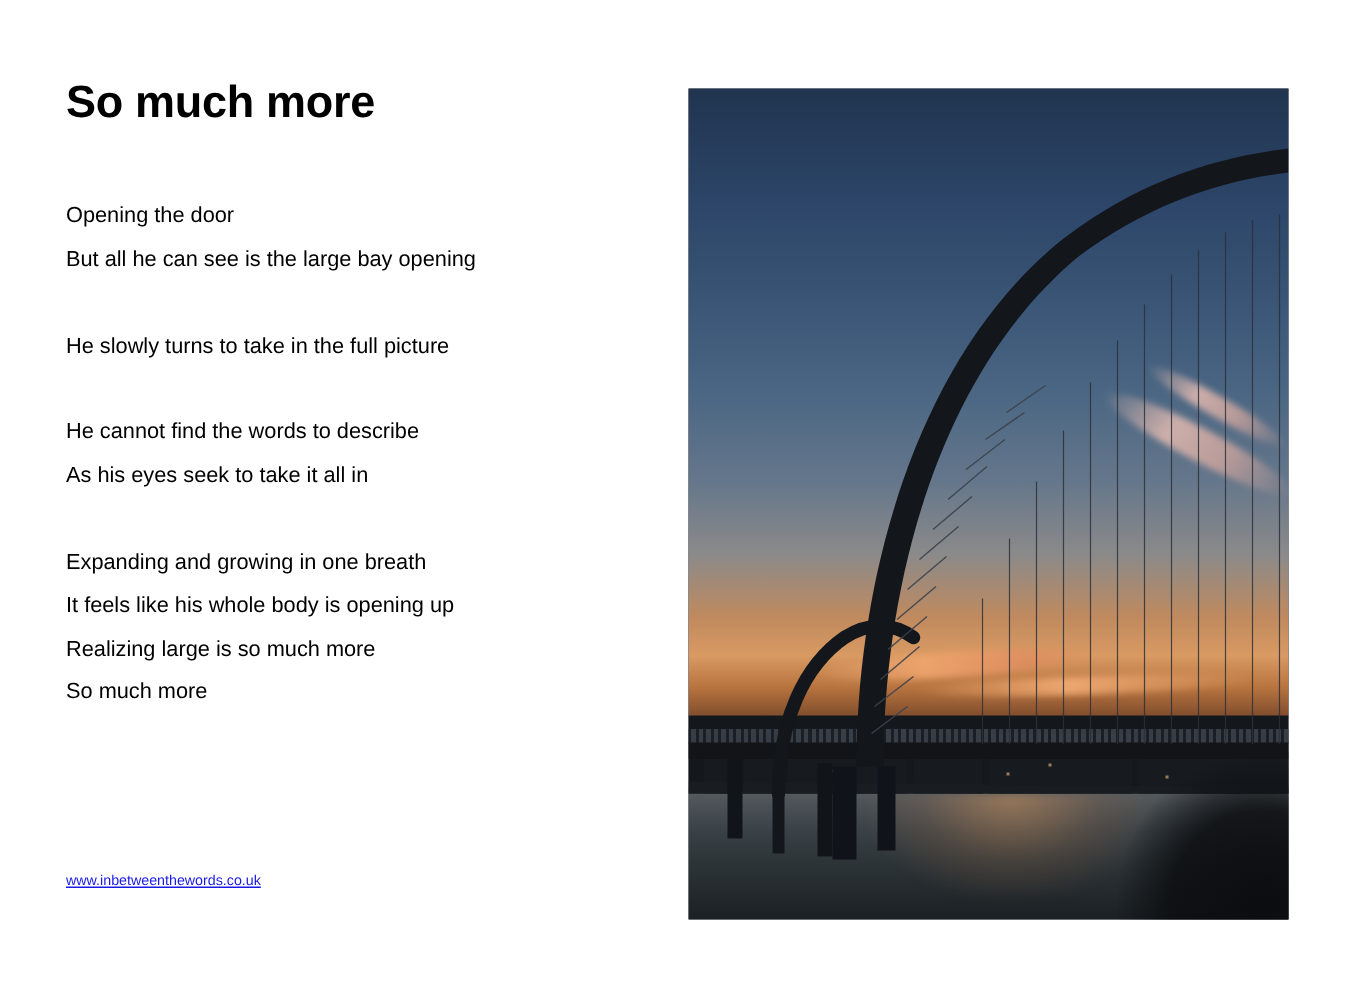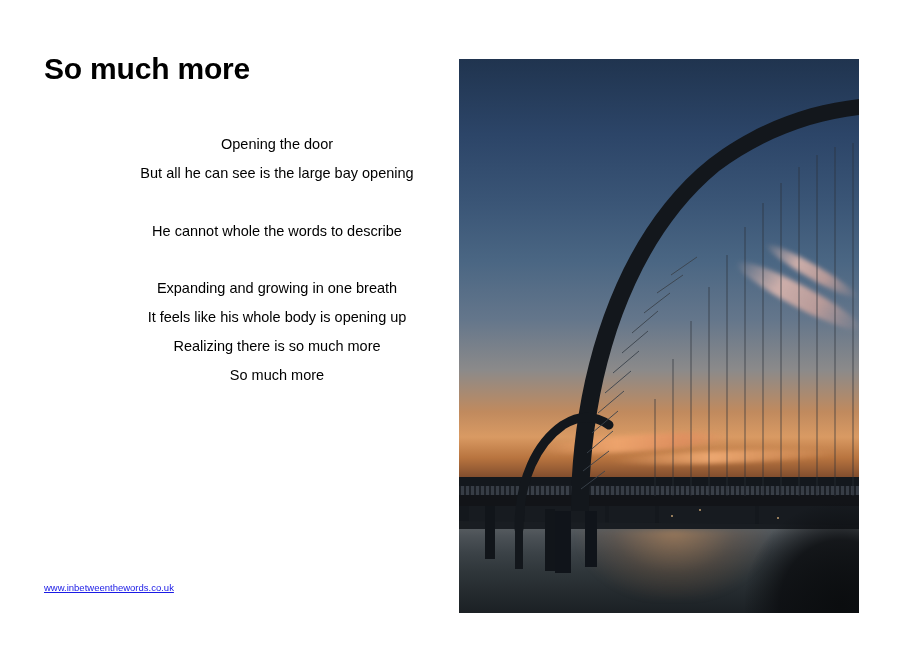--- a/index.html
+++ b/index.html
@@ -12,38 +12,36 @@
     height: 661px;
     font-family: "Liberation Sans", sans-serif;
     color: #000000;
     overflow: hidden;
     position: relative;
   }
   .slide {
     position: absolute;
     inset: 0;
     background: #ffffff;
-    text-align: center;
   }
   .poem-title {
     position: absolute;
     left: 44px;
     top: 52px;
     font-size: 30px;
     font-weight: bold;
     letter-spacing: -0.2px;
     color: #000000;
     white-space: nowrap;
   }
   .poem-body {
     position: absolute;
     left: 44px;
     top: 130px;
     width: 380px;
-    margin-left: 43px;
   }
   .stanza {
     margin: 0 0 29px 0;
   }
   .stanza:last-of-type {
     margin-bottom: 0;
   }
   .poem-line {
     font-size: 14.5px;
     line-height: 28.8px;
@@ -190,30 +188,32 @@
   <div class="poem-title">So much more</div>
 
   <div class="poem-body">
 
     <div class="stanza">
       <div class="poem-line">Opening the door</div>
       <div class="poem-line">But all he can see is the large bay opening</div>
     </div>
 
     <div class="stanza">
-    </div>
-
-    <div class="stanza">
-      <div class="poem-line">He cannot whole the words to describe</div>
+      <div class="poem-line">He slowly turns to take in the full picture</div>
+    </div>
+
+    <div class="stanza">
+      <div class="poem-line">He cannot find the words to describe</div>
+      <div class="poem-line">As his eyes seek to take it all in</div>
     </div>
 
     <div class="stanza">
       <div class="poem-line">Expanding and growing in one breath</div>
       <div class="poem-line">It feels like his whole body is opening up</div>
-      <div class="poem-line">Realizing there is so much more</div>
+      <div class="poem-line">Realizing large is so much more</div>
       <div class="poem-line">So much more</div>
     </div>
 
   </div>
 
   <a class="credit-link" href="#">www.inbetweenthewords.co.uk</a>
 
   <div class="photo-frame">
     <div class="sky"></div>
 

